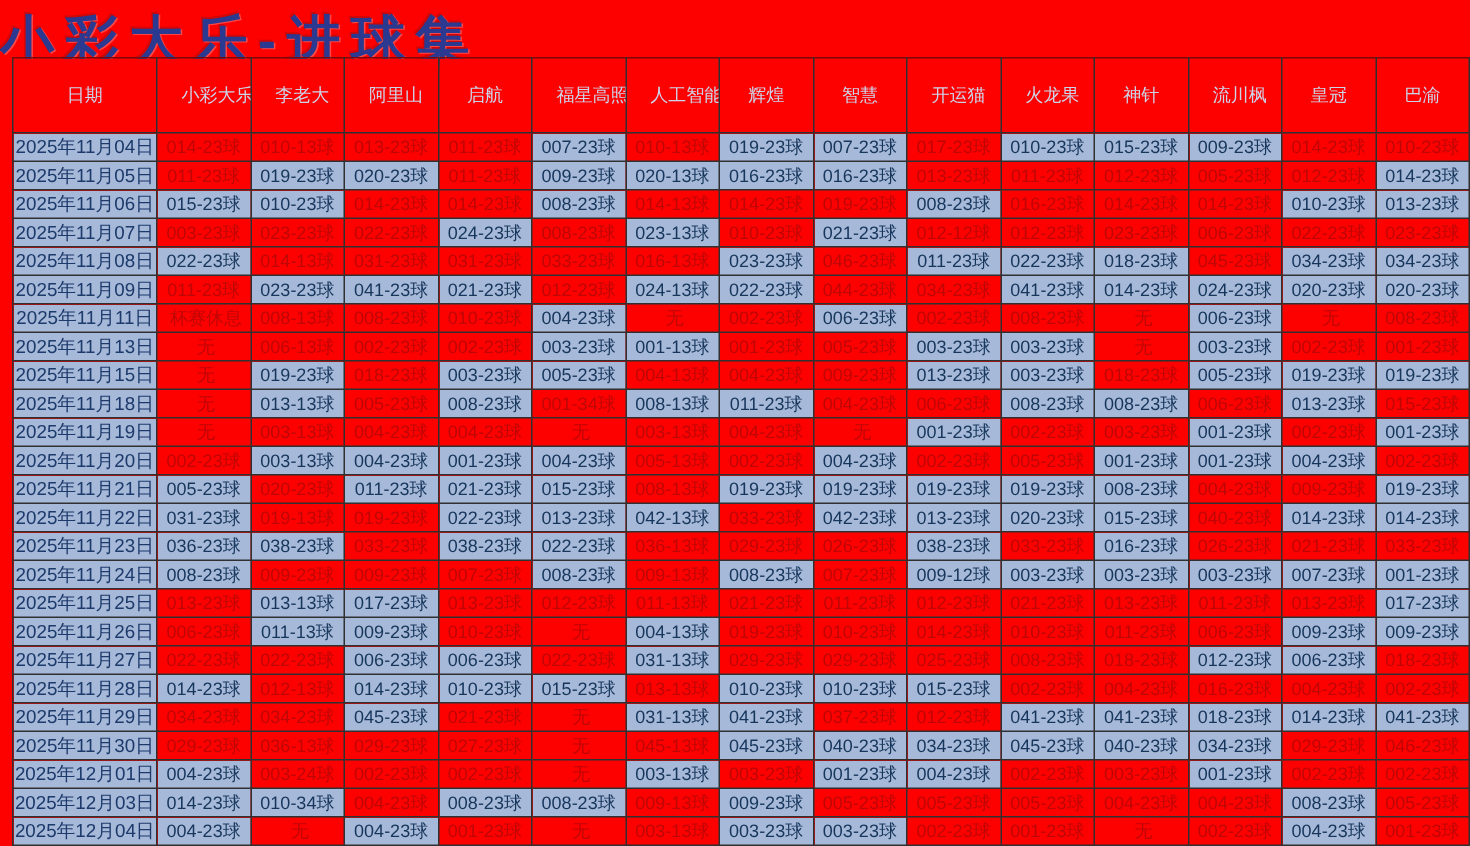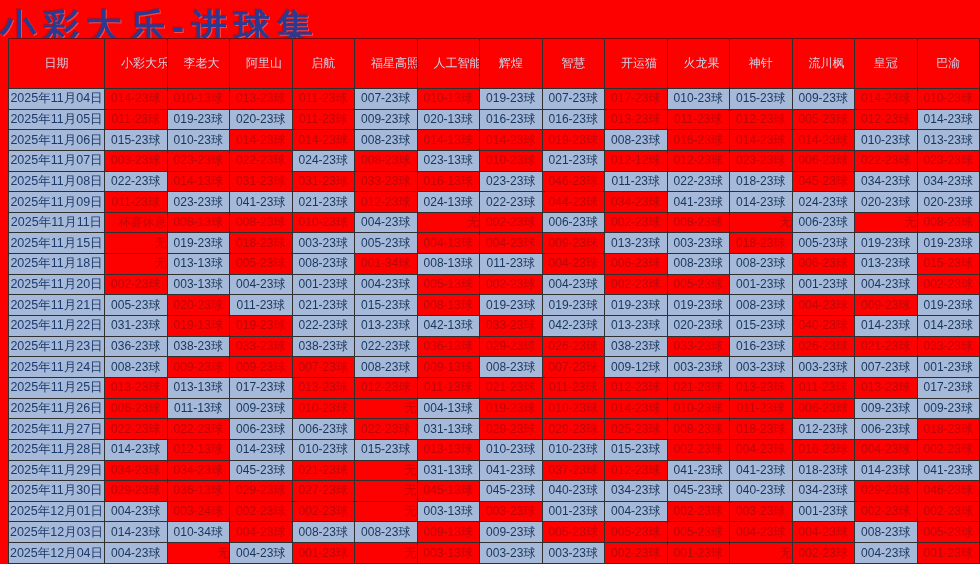--- a/index.html
+++ b/index.html
@@ -33,21 +33,21 @@
   }
   td {
     font-size:12px; text-align:center;
     border:1px solid #303030;
     overflow:hidden; white-space:nowrap; padding:0;
     letter-spacing:0px;
   }
   td.r { background:#fd0000; color:#bf0606; }
   td.b { background:#a7b9d8; color:#16365c; }
   td.date { background:#a7b9d8; color:#1c3a6b; font-size:12.5px; }
-  td.wu { text-align:right; padding-left:3px; }
+  td.wu { text-align:center; padding-left:3px; }
 </style>
 </head>
 <body>
 
 <div class="page-title">小彩大乐-进球集</div>
 
 <table class="results">
   <colgroup>
     <col class="datecol">
     <col span="14">
@@ -185,20 +185,37 @@
         <td class="r">002-23球</td>
         <td class="b">006-23球</td>
         <td class="r">002-23球</td>
         <td class="r">008-23球</td>
         <td class="r wu">无</td>
         <td class="b">006-23球</td>
         <td class="r wu">无</td>
         <td class="r">008-23球</td>
       </tr>
       <tr>
+        <td class="date">2025年11月13日</td>
+        <td class="r wu">无</td>
+        <td class="r">006-13球</td>
+        <td class="r">002-23球</td>
+        <td class="r">002-23球</td>
+        <td class="b">003-23球</td>
+        <td class="b">001-13球</td>
+        <td class="r">001-23球</td>
+        <td class="r">005-23球</td>
+        <td class="b">003-23球</td>
+        <td class="b">003-23球</td>
+        <td class="r wu">无</td>
+        <td class="b">003-23球</td>
+        <td class="r">002-23球</td>
+        <td class="r">001-23球</td>
+      </tr>
+      <tr>
         <td class="date">2025年11月15日</td>
         <td class="r wu">无</td>
         <td class="b">019-23球</td>
         <td class="r">018-23球</td>
         <td class="b">003-23球</td>
         <td class="b">005-23球</td>
         <td class="r">004-13球</td>
         <td class="r">004-23球</td>
         <td class="r">009-23球</td>
         <td class="b">013-23球</td>
@@ -217,20 +234,37 @@
         <td class="r">001-34球</td>
         <td class="b">008-13球</td>
         <td class="b">011-23球</td>
         <td class="r">004-23球</td>
         <td class="r">006-23球</td>
         <td class="b">008-23球</td>
         <td class="b">008-23球</td>
         <td class="r">006-23球</td>
         <td class="b">013-23球</td>
         <td class="r">015-23球</td>
+      </tr>
+      <tr>
+        <td class="date">2025年11月19日</td>
+        <td class="r wu">无</td>
+        <td class="r">003-13球</td>
+        <td class="r">004-23球</td>
+        <td class="r">004-23球</td>
+        <td class="r wu">无</td>
+        <td class="r">003-13球</td>
+        <td class="r">004-23球</td>
+        <td class="r wu">无</td>
+        <td class="b">001-23球</td>
+        <td class="r">002-23球</td>
+        <td class="r">003-23球</td>
+        <td class="b">001-23球</td>
+        <td class="r">002-23球</td>
+        <td class="b">001-23球</td>
       </tr>
       <tr>
         <td class="date">2025年11月20日</td>
         <td class="r">002-23球</td>
         <td class="b">003-13球</td>
         <td class="b">004-23球</td>
         <td class="b">001-23球</td>
         <td class="b">004-23球</td>
         <td class="r">005-13球</td>
         <td class="r">002-23球</td>

